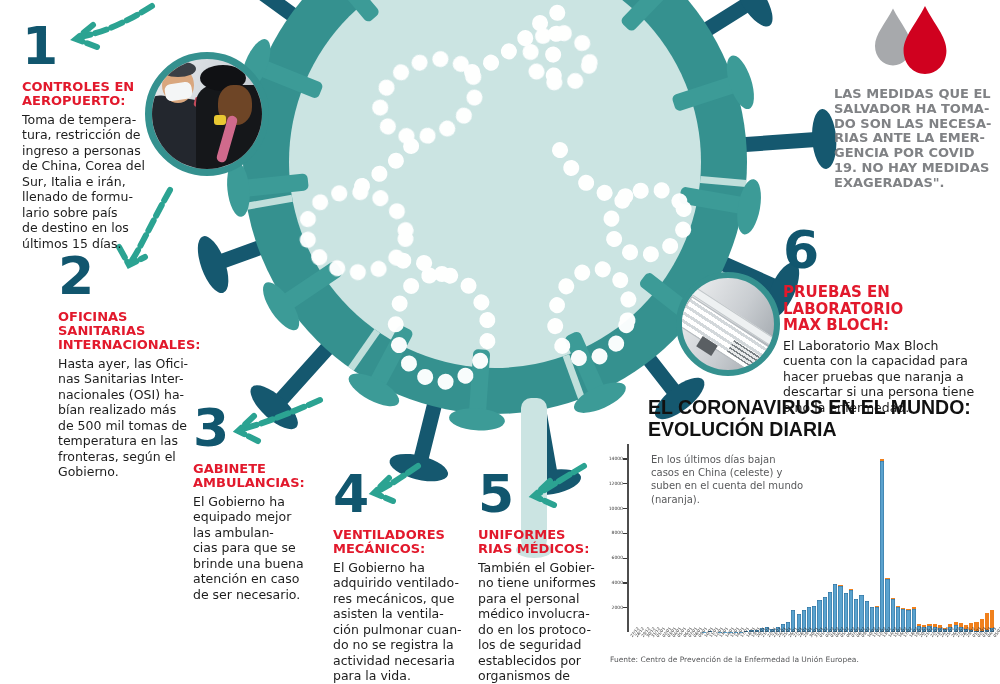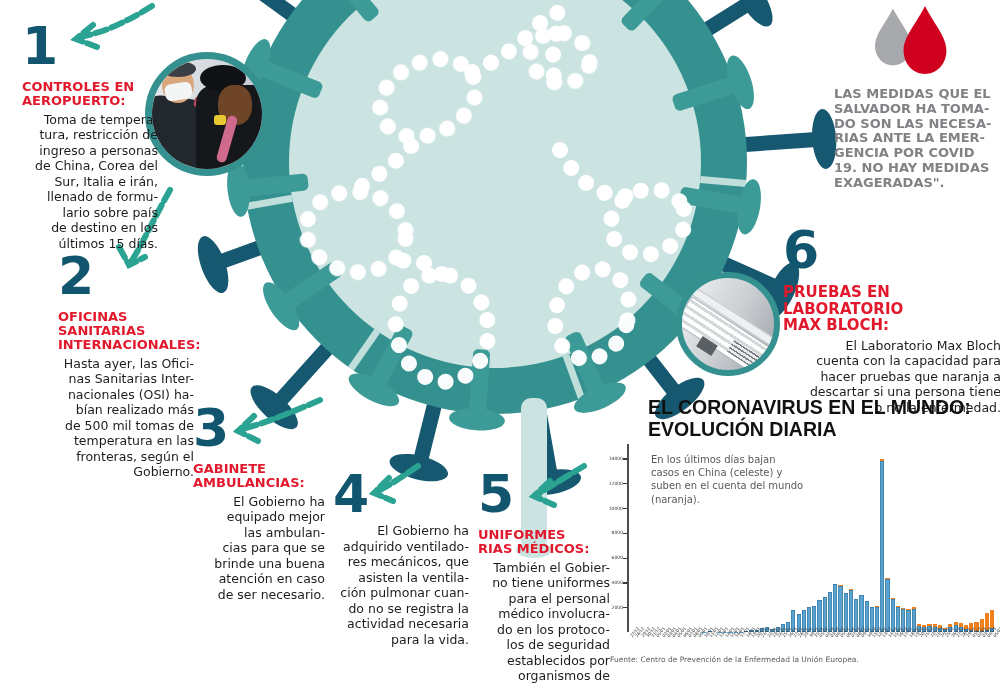--- a/index.html
+++ b/index.html
@@ -5,21 +5,21 @@
   html,body{margin:0;padding:0;}
   body{width:1000px;height:684px;position:relative;overflow:hidden;background:#fff;
        font-family:"DejaVu Sans","Liberation Sans",sans-serif;}
   svg#virus{position:absolute;left:0;top:0;z-index:1;}
   .photo{position:absolute;border-radius:50%;overflow:hidden;z-index:3;box-sizing:border-box;}
   .photo .ab{position:absolute;}
   .item{position:absolute;z-index:4;}
   .num{font-size:52px;font-weight:bold;color:#11566E;line-height:0.95;letter-spacing:-2px;}
   .head{color:#E2192C;font-weight:bold;font-size:13px;line-height:1.06;white-space:pre-line;margin-top:9px;}
   .head.big{font-size:15px;line-height:1.1;}
-  .body{font-size:12.5px;line-height:1.24;color:#1d1d1d;white-space:pre-line;margin-top:4px;text-align:right;}
+  .body{font-size:12.5px;line-height:1.24;color:#1d1d1d;white-space:pre-line;margin-top:4px;}
   #quote{position:absolute;right:4px;top:0px;width:162px;z-index:4;}
   #qmarks{position:relative;height:82px;}
   #qmarks svg{position:absolute;}
   .q-text{color:#808285;font-weight:bold;font-size:13px;line-height:1.14;white-space:pre-line;margin-top:5px;}
   .q-attr{margin-top:16px;font-size:9.5px;line-height:1.3;color:#6D6E71;text-align:right;white-space:pre-line;}
   #chart{position:absolute;left:608px;top:394px;width:392px;height:290px;z-index:4;}
   .c-title{position:absolute;left:40px;top:2px;font-size:19.5px;font-weight:bold;color:#111;
            line-height:1.14;white-space:pre-line;font-family:"Liberation Sans",sans-serif;letter-spacing:0;}
   .c-note{position:absolute;left:43px;top:59px;font-size:10px;color:#58595B;line-height:1.32;white-space:pre-line;}
   .y-axis{position:absolute;left:19px;top:50px;width:1.5px;height:188px;background:#4d4d4d;}
@@ -242,20 +242,22 @@
   <div class="body">El Gobierno ha
 equipado mejor
 las ambulan-
 cias para que se
 brinde una buena
 atención en caso
 de ser necesario.</div>
 </div>
 <div class="item" id="item4" style="left:333px;top:470px;width:136px;">
   <div class="num">4</div>
+  <div class="head">VENTILADORES
+MECÁNICOS:</div>
   <div class="body">El Gobierno ha
 adquirido ventilado-
 res mecánicos, que
 asisten la ventila-
 ción pulmonar cuan-
 do no se registra la
 actividad necesaria
 para la vida.</div>
 </div>
 <div class="item" id="item5" style="left:478px;top:470px;width:132px;">

